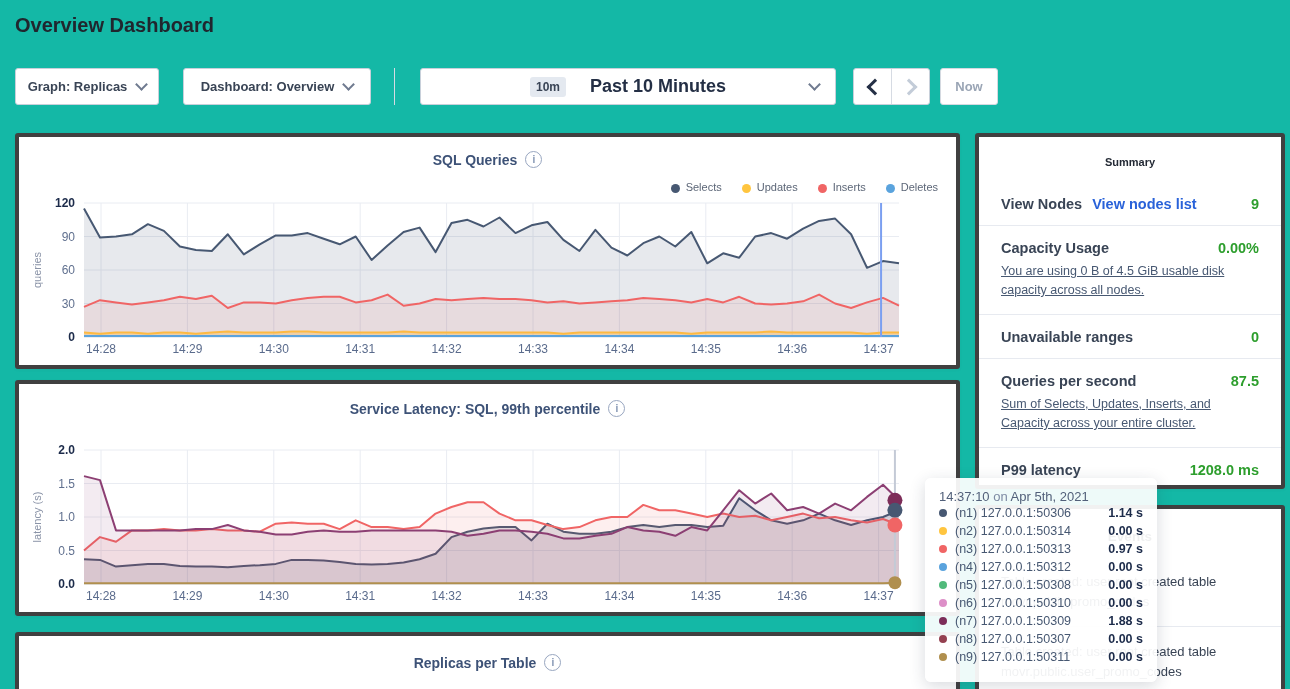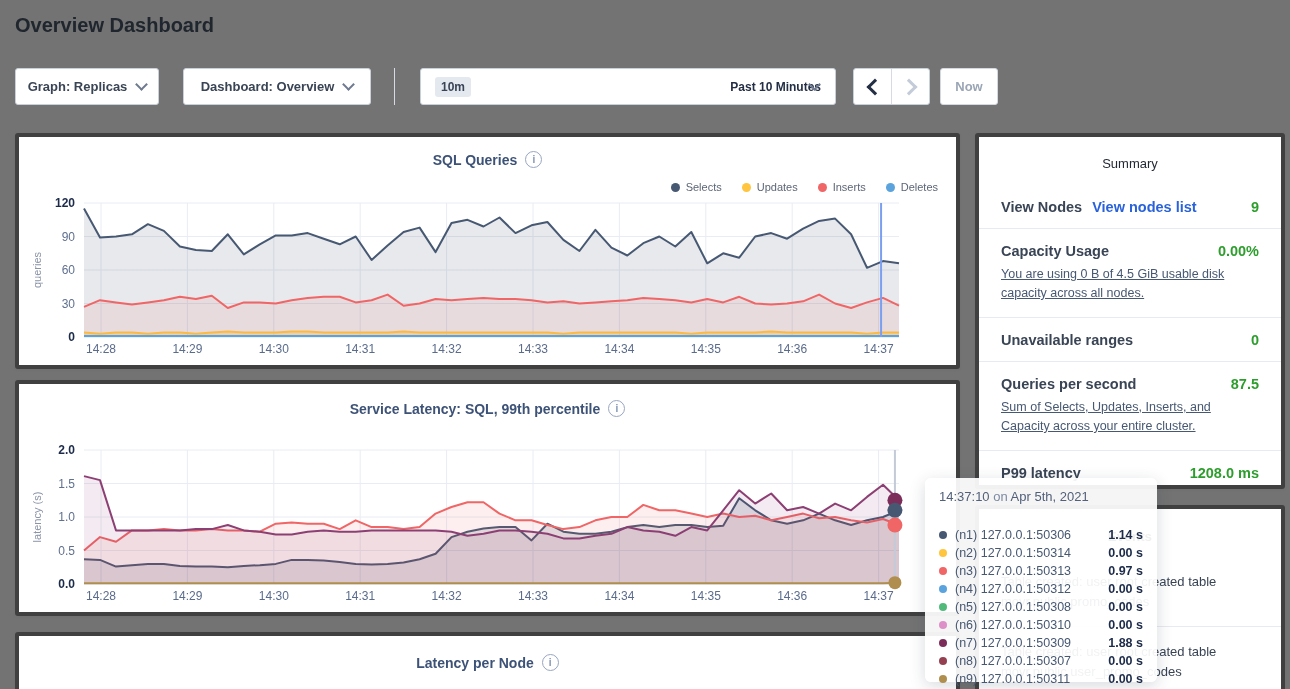--- a/index.html
+++ b/index.html
@@ -1,30 +1,30 @@
 <!DOCTYPE html>
 <html><head>
 <meta charset="utf-8">
 <style>
   html,body{margin:0;padding:0;}
   body{font-family:"Liberation Sans",sans-serif;background:#f5f7fa;}
-  .app{position:relative;width:1290px;height:689px;overflow:hidden;background:#737373;color:#242a35;}
+  .app{position:relative;width:1290px;height:689px;overflow:hidden;background:#14b8a6;color:#242a35;}
 
   .page-title{position:absolute;left:15px;top:14px;font-size:20px;font-weight:600;color:#20262e;}
 
   
   .controls{position:absolute;left:0;top:68px;height:37px;width:100%;}
   .btn{box-sizing:border-box;position:absolute;height:37px;background:#fff;border:1px solid #c8d0da;border-radius:3px;
        display:flex;align-items:center;justify-content:center;font-size:13px;font-weight:700;color:#394455;cursor:pointer;}
   .dd-graph{left:15px;width:144px;}
   .dd-dashboard{left:183px;width:188px;}
   .vdivider{position:absolute;left:394px;top:0;height:37px;width:1px;background:#d6dbe3;}
-  .timepicker{left:420px;width:416px;justify-content:space-between;padding:0 14px;}
+  .timepicker{left:420px;width:416px;justify-content:center;padding:0 14px;}
   .badge{background:#e4e9f0;border-radius:3px;font-size:12px;font-weight:700;color:#394455;padding:3px 6px;margin-right:12px;}
-  .tp-label{font-size:12px;font-weight:700;color:#242f45;padding-left:12px;}
+  .tp-label{font-size:18px;font-weight:700;color:#242f45;padding-left:12px;}
   .chev{display:inline-block;width:7px;height:7px;border-right:2px solid #6f7a8f;border-bottom:2px solid #6f7a8f;transform:rotate(45deg);margin-left:10px;margin-top:-4px;}
   .tp-chev{position:absolute;right:16px;}
   .nav-group{position:absolute;left:853px;width:77px;height:37px;box-sizing:border-box;background:#fff;border:1px solid #c8d0da;border-radius:3px;display:flex;}
   .nav-btn{flex:1;display:flex;align-items:center;justify-content:center;cursor:pointer;}
   .nav-btn + .nav-btn{border-left:1px solid #d6dbe3;}
   .chev-left{width:9px;height:9px;border-left:3px solid #242f45;border-bottom:3px solid #242f45;transform:rotate(45deg);margin-left:4px;}
   .chev-right{width:9px;height:9px;border-right:3px solid #c3ccd8;border-top:3px solid #c3ccd8;transform:rotate(45deg);margin-right:4px;}
   .now-btn{left:940px;width:58px;color:#9aa5b5;border-color:#d4d9e0;cursor:default;}
 
   
@@ -33,45 +33,45 @@
   .card-lat{left:15px;top:380px;width:945px;height:236px;}
   .card-rep{left:15px;top:632px;width:945px;height:120px;}
   .card-summary{left:975px;top:133px;width:310px;height:356px;}
   .card-events{left:975px;top:505px;width:310px;height:260px;}
 
   .chart-title-row{position:absolute;left:0;width:100%;display:flex;align-items:center;justify-content:center;gap:8px;}
   .chart-title{font-size:14px;font-weight:700;color:#3d5277;}
   .info-icon{box-sizing:border-box;width:17px;height:17px;border:1px solid #98a6c0;border-radius:50%;color:#8193b2;
              font-size:10px;display:flex;align-items:center;justify-content:center;font-weight:600;}
   .legend{position:absolute;top:44px;right:18px;display:flex;gap:20px;}
-  .legend-item{display:flex;align-items:center;gap:6px;font-size:11px;color:#5c6677;cursor:pointer;}
+  .legend-item{display:flex;align-items:flex-end;gap:6px;font-size:11px;color:#5c6677;cursor:pointer;}
   .legend-dot{width:9px;height:9px;border-radius:50%;}
 
   
-  .summary-heading{padding-top:19px;text-align:center;font-size:13px;font-weight:400;color:#242a35;}
+  .summary-heading{padding-top:19px;text-align:center;font-size:11px;font-weight:700;color:#242a35;}
   .summary-item{padding:14px 22px 13px 22px;}
   .summary-item + .summary-item{border-top:1px solid #e7eaf0;}
   .si-row{display:flex;align-items:baseline;}
   .si-title{font-size:14.5px;font-weight:700;color:#394455;}
   .si-link{font-size:14.5px;font-weight:700;margin-left:10px;cursor:pointer;}
   .si-value{margin-left:auto;font-size:14.5px;font-weight:700;}
   .si-desc{margin-top:6px;font-size:12.5px;line-height:1.55;color:#475872;text-decoration:underline;}
   .summary-body{margin-top:14px;}
 
   
   .events-heading{padding-top:20px;text-align:center;font-size:13.5px;font-weight:700;color:#242a35;}
   .event-item{padding:15px 22px;font-size:13px;line-height:1.5;color:#394455;cursor:pointer;}
   .event-item + .event-item{border-top:1px solid #e7eaf0;}
   .events-body{margin-top:13px;}
 
   
   .tooltip{position:absolute;left:925px;top:478px;width:232px;height:204px;box-sizing:border-box;
            background:rgba(255,255,255,.93);border-radius:6px;box-shadow:0 4px 16px rgba(40,50,70,.18);
            padding:11px 14px;z-index:50;}
-  .tt-title{font-size:13px;color:#52607a;margin-bottom:22px;}
+  .tt-title{font-size:13px;color:#52607a;margin-bottom:0;}
   .tt-title .tt-on{color:#7d8aa3;}
   .tt-row{display:flex;align-items:center;height:18px;font-size:12.5px;color:#475872;}
   .tt-dot{width:8px;height:8px;border-radius:50%;margin-right:8px;flex:none;}
   .tt-val{margin-left:auto;font-weight:700;color:#1c2b4a;}
 </style>
 </head>
 <body>
 
 <div class="app">
 
@@ -218,21 +218,21 @@
           <line x1="875.925" y1="66" x2="875.925" y2="200" stroke="#c4cad6" stroke-width="2"></line>
           <circle cx="875.925" cy="116.25" r="7.5" fill="#7d2d59"></circle>
           <circle cx="875.925" cy="126.3" r="7.5" fill="#475872"></circle>
           <circle cx="875.925" cy="141.04" r="7.5" fill="#f06565"></circle>
           <circle cx="875.925" cy="198.66" r="6.5" fill="#b08f4e"></circle>
         </svg></div>
   </div>
 
   <div class="card card-rep">
     <div class="chart-title-row" style="top:18px;">
-      <span class="chart-title">Latency per Node</span>
+      <span class="chart-title">Replicas per Table</span>
       <span class="info-icon">i</span>
     </div>
   </div>
 
   <div class="card card-summary">
     <div class="summary-heading">Summary</div>
     <div class="summary-body" id="summary-body">
         <div class="summary-item">
           <div class="si-row">
             <span class="si-title">View Nodes</span>

